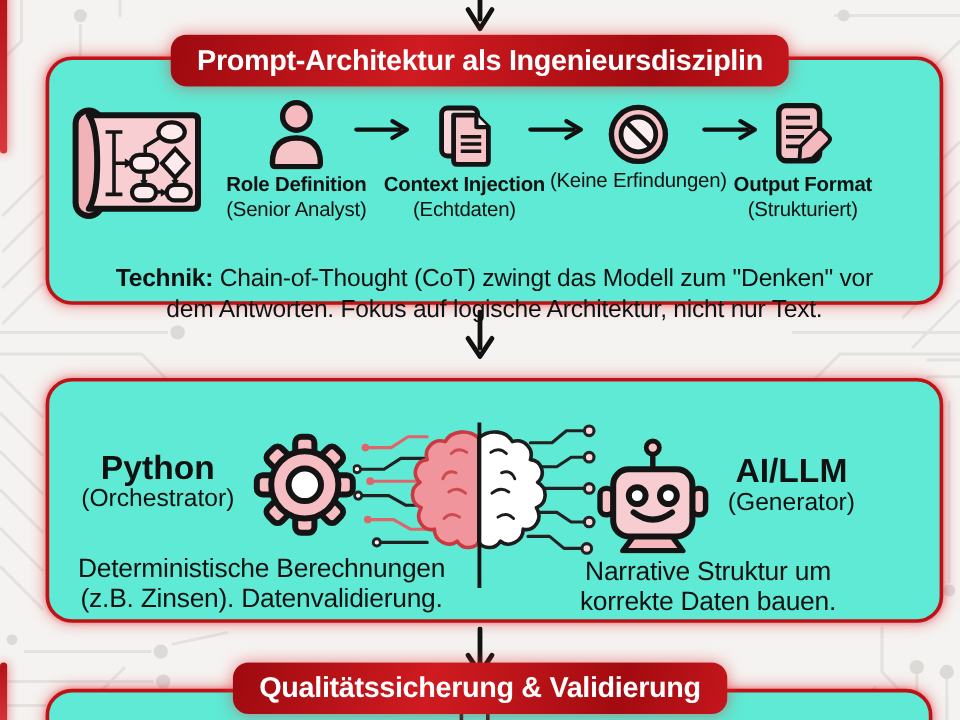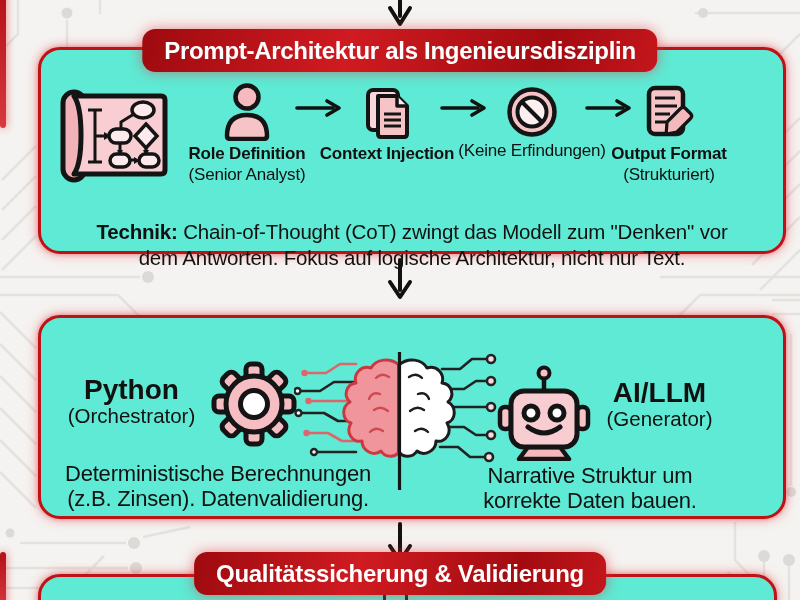--- a/index.html
+++ b/index.html
@@ -159,20 +159,21 @@
           <path d="M17 12 L36 12 L46 22 L46 50 Q46 53 43 53 L20 53 Q17 53 17 50 Z" fill="#f6c3c7" stroke="#141414" stroke-width="4" stroke-linejoin="round"></path>
           <path d="M36 12 L36 22 L46 22" fill="#fde9eb" stroke="#141414" stroke-width="3.5" stroke-linejoin="round"></path>
           <g stroke="#141414" stroke-width="3">
             <line x1="23" y1="30" x2="40" y2="30"></line>
               <line x1="23" y1="36" x2="40" y2="36"></line>
               <line x1="23" y1="42" x2="40" y2="42"></line>
           </g>
         </svg>
       </div>
       <div class="lb">Context Injection</div>
+      <div class="sb">(Echtdaten)</div>
     </div>
 
     <svg class="abs" style="left:399px;top:48px;" width="48" height="20">
       <g stroke="#111" stroke-width="3.6" fill="none" stroke-linecap="round" stroke-linejoin="round">
         <line x1="2" y1="10" x2="38" y2="10"></line>
           <polyline points="32,3 44,10 32,17"></polyline>
       </g>
     </svg>
 
     <div class="step" style="left:413px;">

